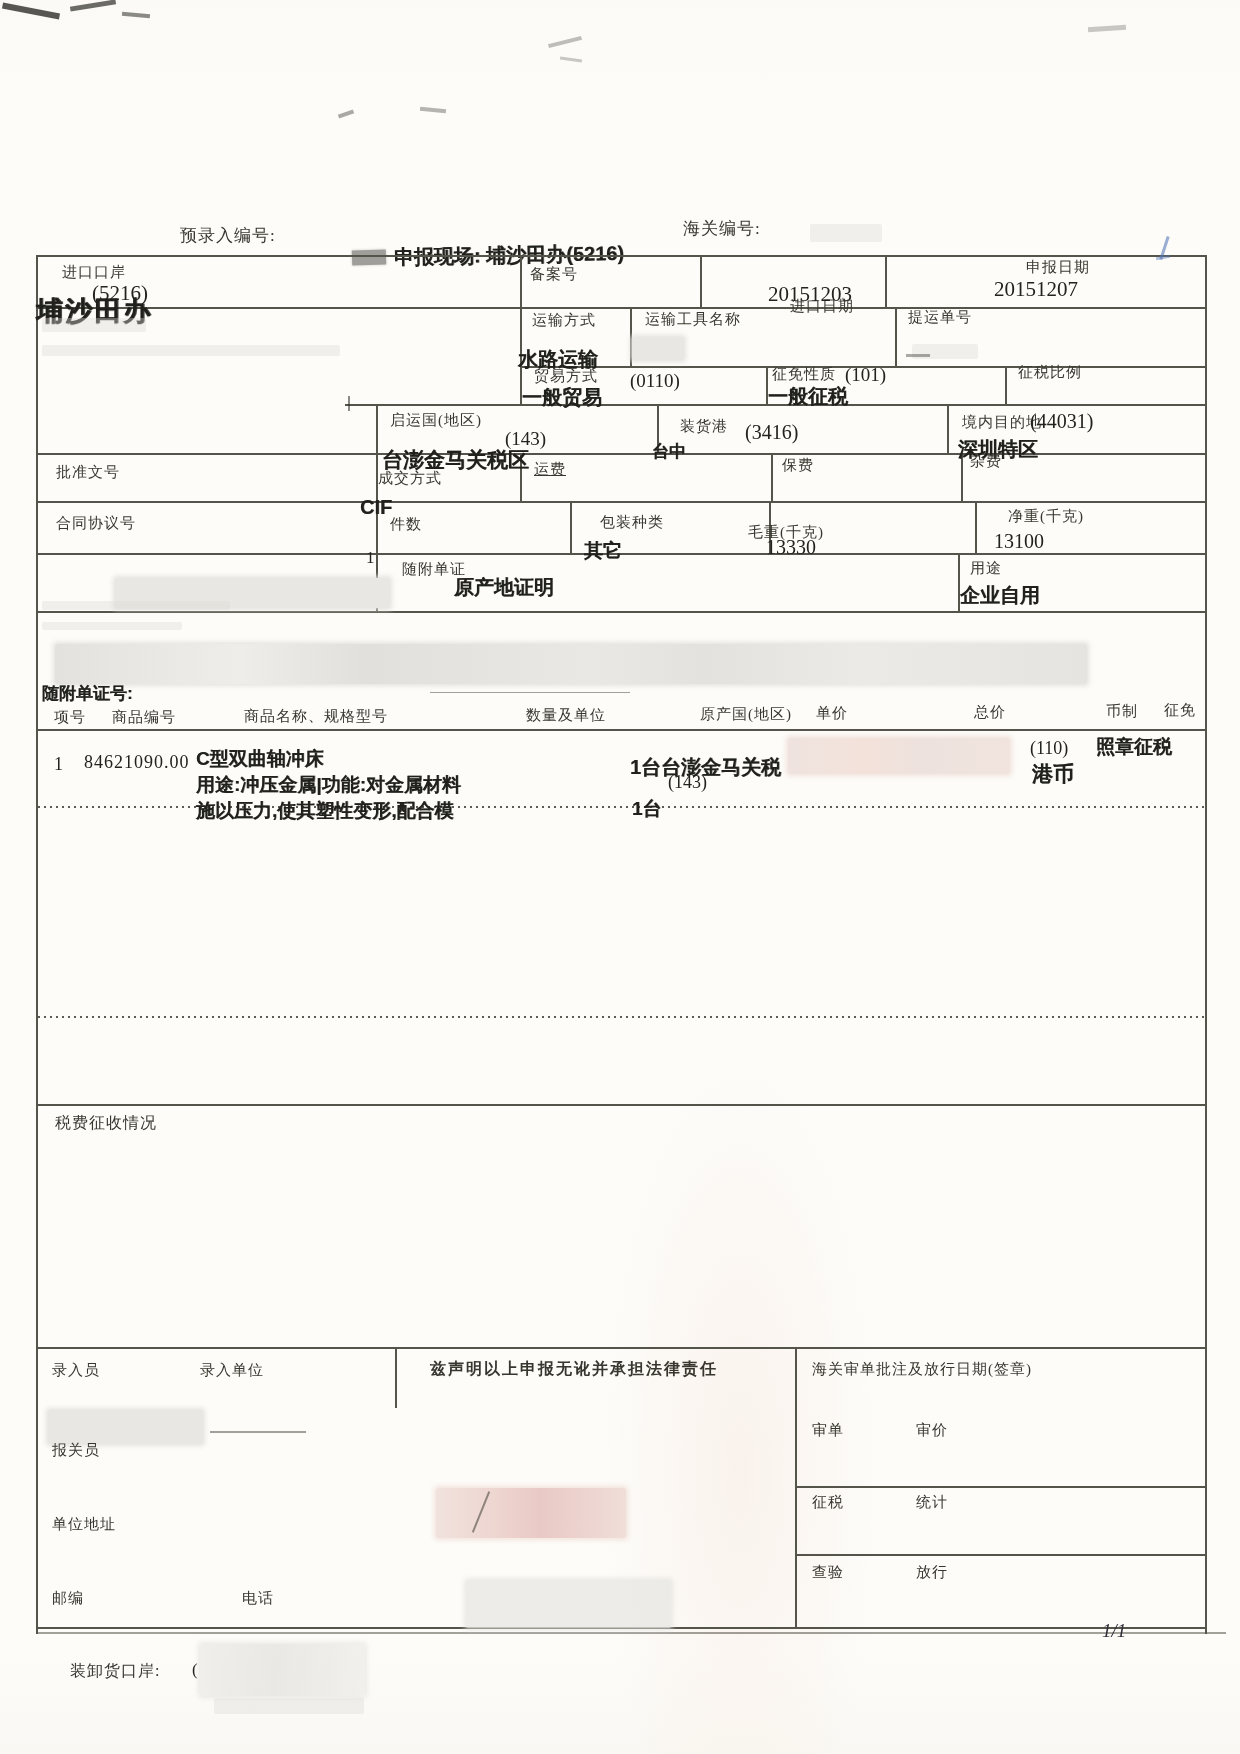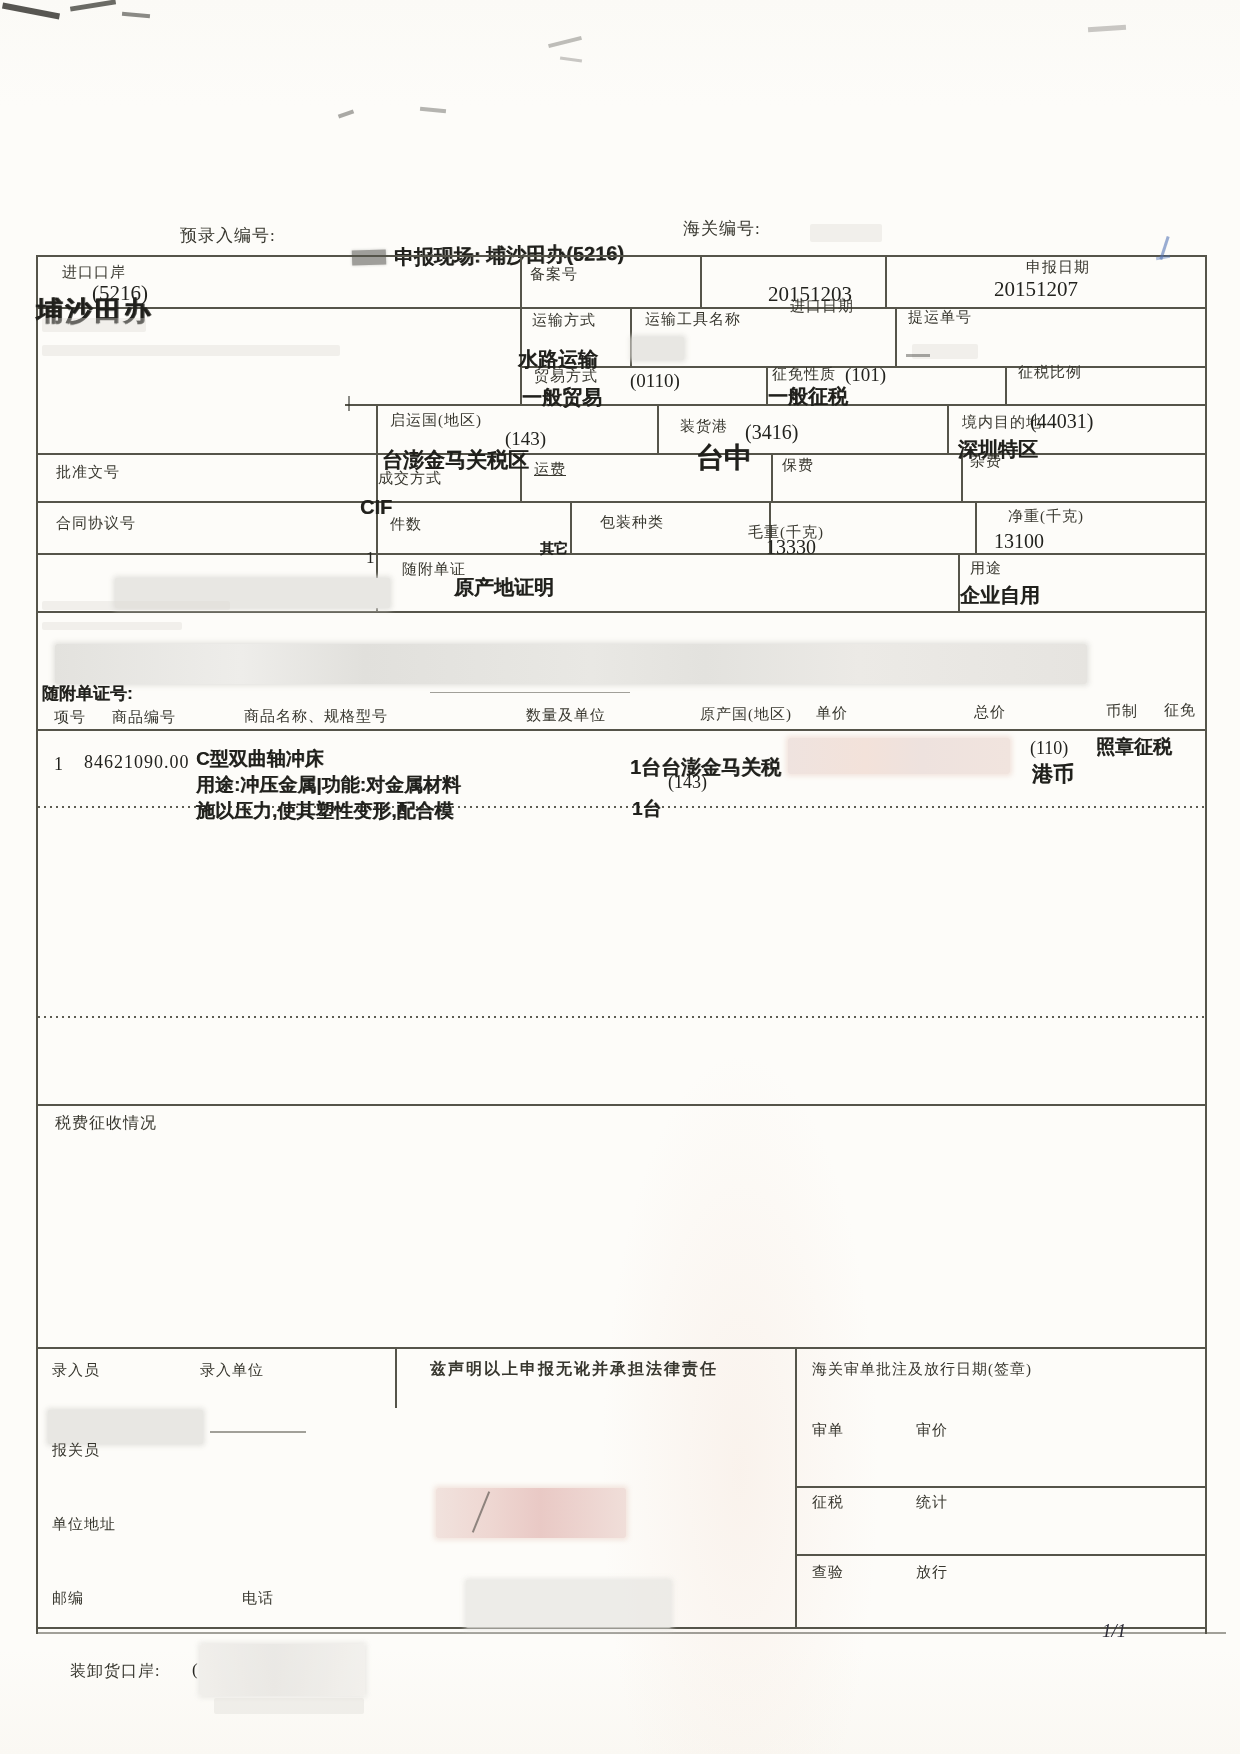--- a/index.html
+++ b/index.html
@@ -121,37 +121,37 @@
   <div class="t lbl" style="left:772px;top:366px;">征免性质</div>
   <div class="t num" style="left:845px;top:364px;font-size:19px;">(101)</div>
   <div class="t val" style="left:768px;top:385px;font-size:20px;">一般征税</div>
   <div class="t lbl" style="left:1018px;top:364px;">征税比例</div>
 
   <div class="t lbl" style="left:390px;top:412px;">启运国(地区)</div>
   <div class="t num" style="left:505px;top:428px;font-size:19px;">(143)</div>
   <div class="t val" style="left:382px;top:448px;font-size:21px;">台澎金马关税区</div>
   <div class="t lbl" style="left:680px;top:418px;">装货港</div>
   <div class="t num" style="left:745px;top:421px;font-size:20px;">(3416)</div>
-  <div class="t val" style="left:696px;top:442px;font-size:28px;">台中</div>
+  <div class="t val" style="left:652px;top:442px;font-size:17px;">台中</div>
   <div class="t lbl" style="left:962px;top:414px;">境内目的地</div>
   <div class="t num" style="left:1030px;top:410px;font-size:20px;">(44031)</div>
   <div class="t val" style="left:958px;top:438px;font-size:20px;">深圳特区</div>
 
   <div class="t lbl" style="left:56px;top:464px;">批准文号</div>
   <div class="t lbl" style="left:378px;top:470px;">成交方式</div>
   <div class="t val" style="left:360px;top:496px;font-size:20px;">CIF</div>
   <div class="t lbl" style="left:534px;top:461px;text-decoration:underline;">运费</div>
   <div class="t lbl" style="left:782px;top:457px;">保费</div>
   <div class="t lbl" style="left:970px;top:453px;">杂费</div>
 
   <div class="t lbl" style="left:56px;top:515px;">合同协议号</div>
   <div class="t lbl" style="left:390px;top:516px;">件数</div>
   <div class="t num" style="left:366px;top:548px;font-size:17px;">1</div>
   <div class="t lbl" style="left:600px;top:514px;">包装种类</div>
-  <div class="t val" style="left:540px;top:540px;font-size:14px;">其它</div>
+  <div class="t val" style="left:584px;top:540px;font-size:19px;">其它</div>
   <div class="t lbl" style="left:748px;top:512px;margin-top:12px;">毛重(千克)</div>
   <div class="t num" style="left:766px;top:536px;font-size:20px;">13330</div>
   <div class="t lbl" style="left:1008px;top:508px;">净重(千克)</div>
   <div class="t num" style="left:994px;top:530px;font-size:20px;">13100</div>
 
   <div class="redact gray" style="left:115px;top:578px;width:275px;height:30px;"></div>
   <div class="t lbl" style="left:402px;top:561px;">随附单证</div>
   <div class="t val" style="left:454px;top:576px;font-size:20px;">原产地证明</div>
   <div class="t lbl" style="left:970px;top:560px;">用途</div>
   <div class="t val" style="left:960px;top:584px;font-size:20px;">企业自用</div>

